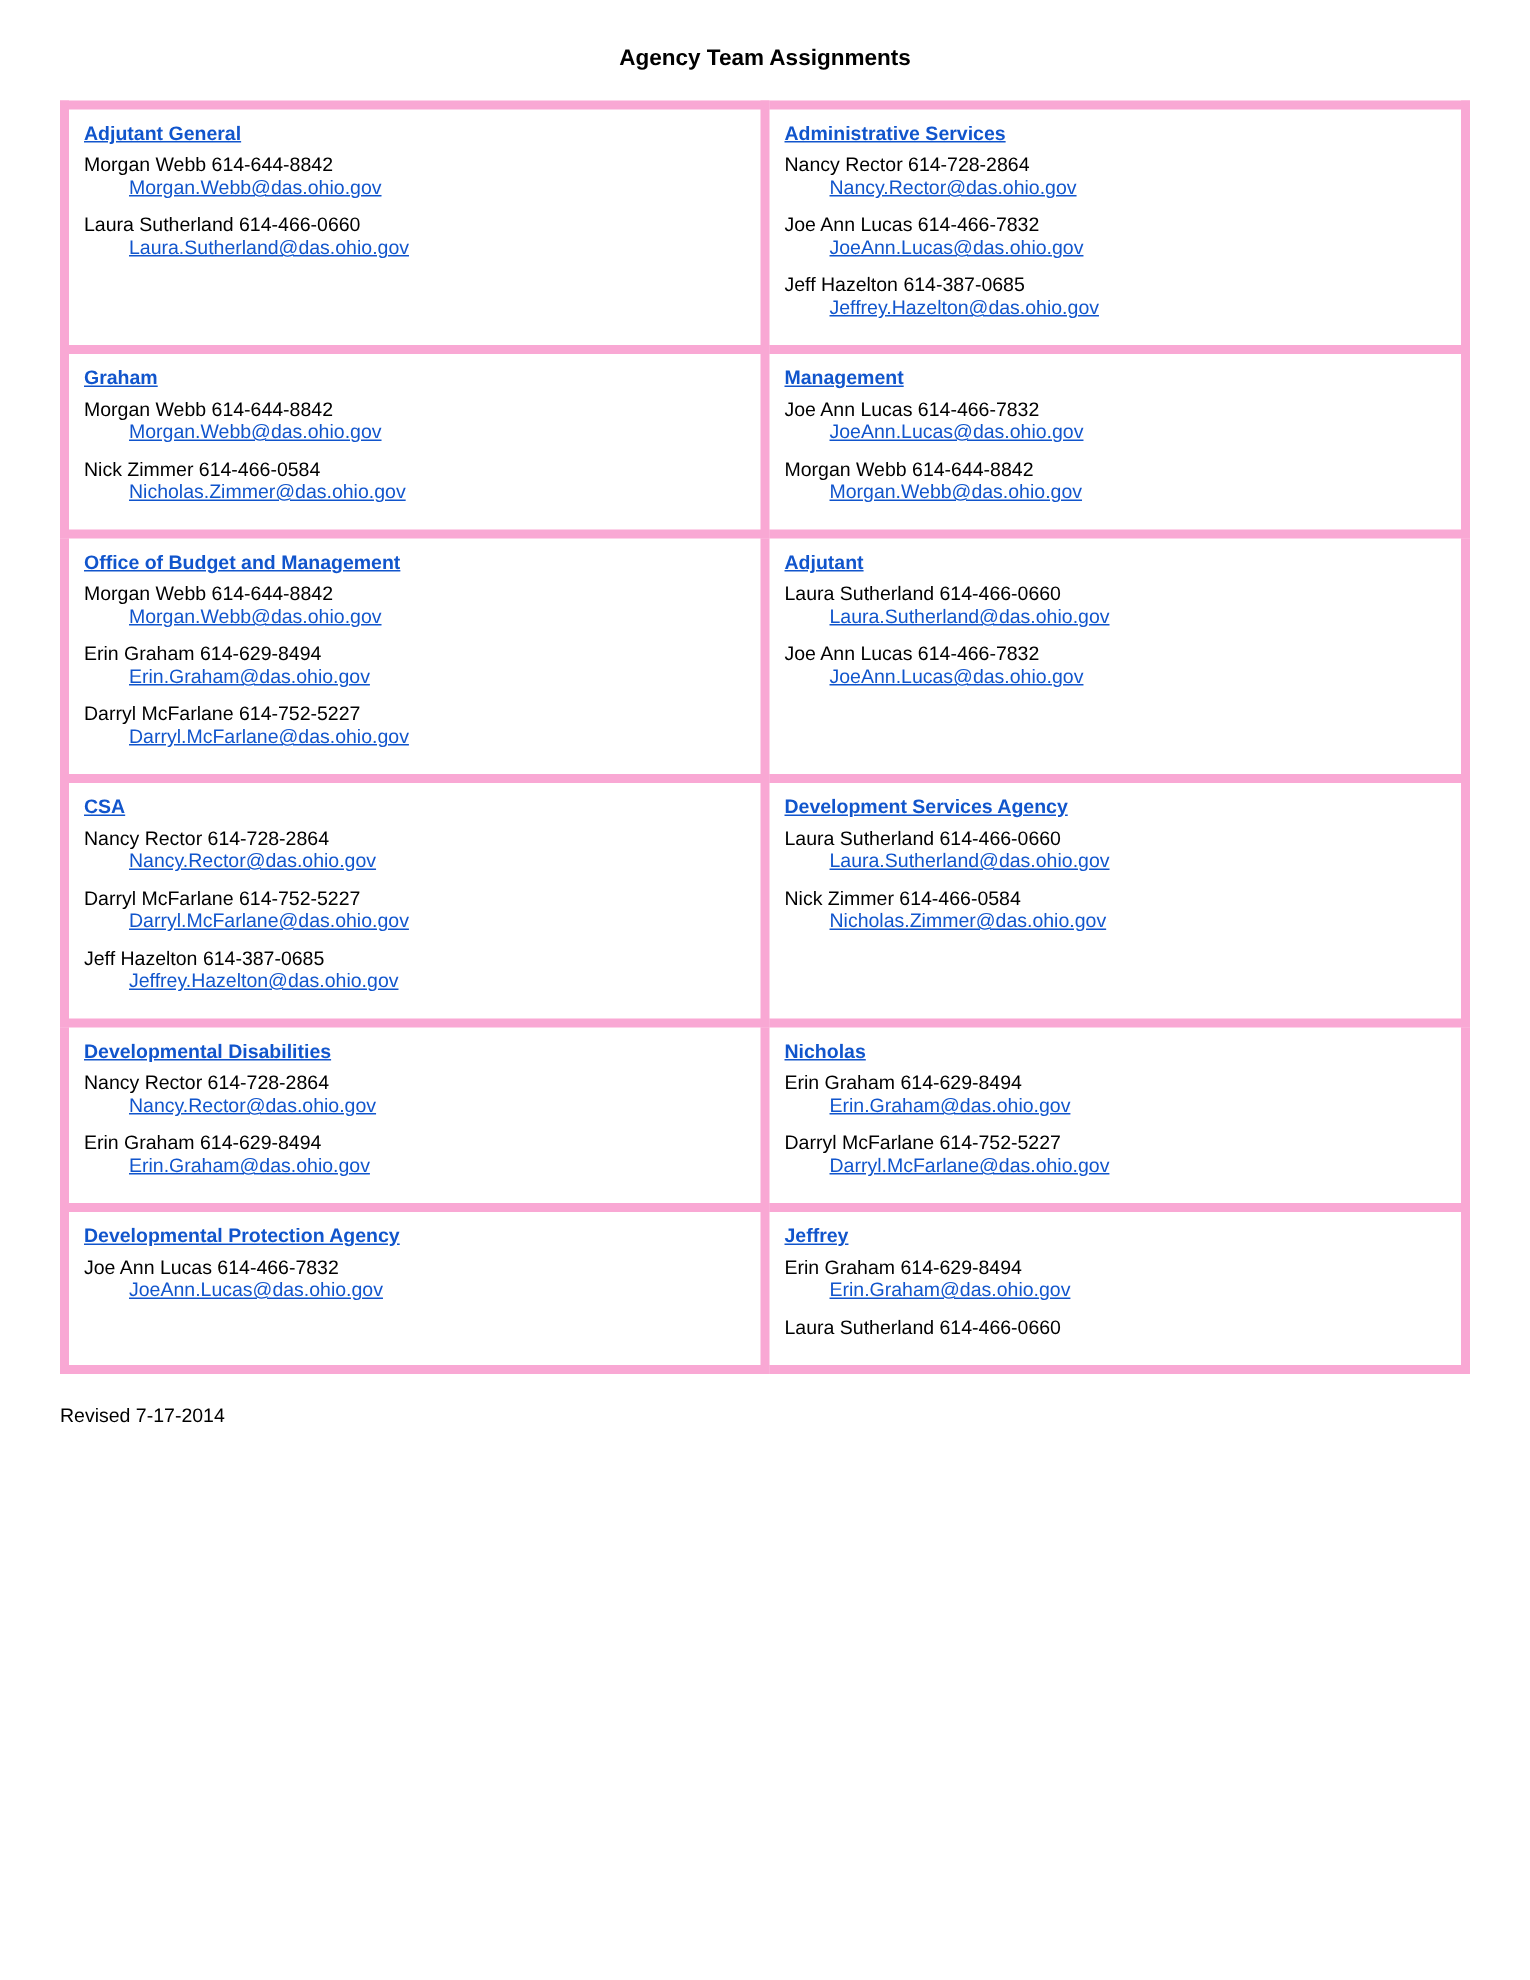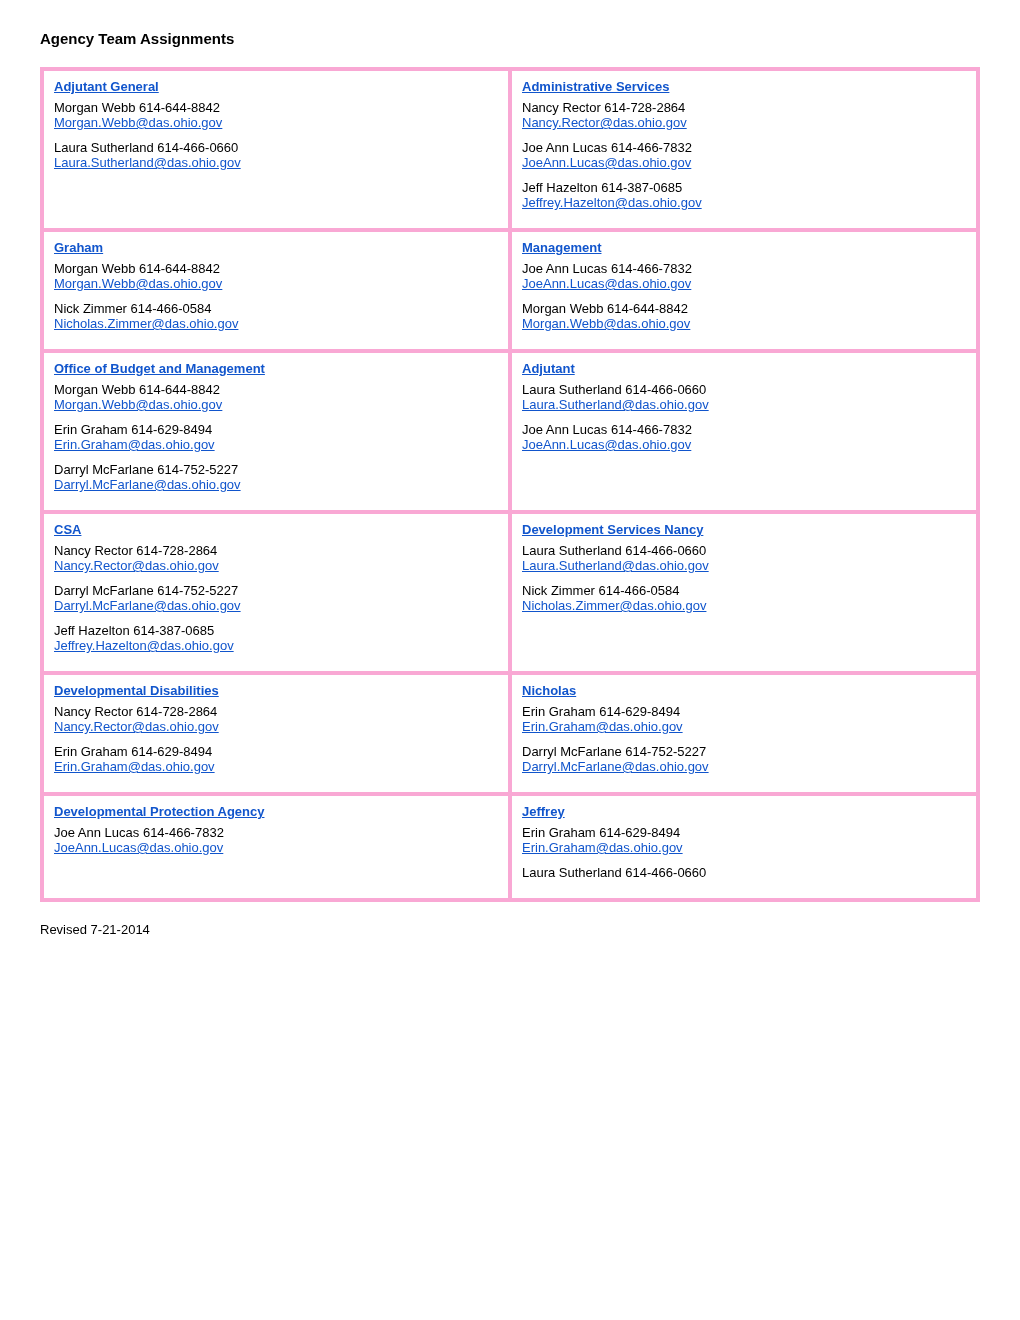--- a/index.html
+++ b/index.html
@@ -6,31 +6,31 @@
     body {
       font-family: Arial, sans-serif;
       font-size: 13px;
       color: #000;
       background: #fff;
       padding: 30px 40px;
       width: 1020px;
       min-height: 1320px;
     }
     h1 {
-      text-align: left;
+      text-align: center;
       font-size: 15px;
       font-weight: bold;
       margin-bottom: 20px;
     }
     table {
       width: 100%;
       border-collapse: collapse;
     }
     td {
-      border: 4px solid #f9a8d4;
+      border: 6px solid #f9a8d4;
       vertical-align: top;
       padding: 8px 10px;
       width: 50%;
     }
     .agency-name {
       font-weight: bold;
       color: #1155cc;
       text-decoration: underline;
       display: block;
       margin-bottom: 6px;
@@ -38,20 +38,21 @@
     .contact-block {
       margin-bottom: 10px;
     }
     .contact-name {
       display: block;
     }
     .contact-email {
       color: #1155cc;
       text-decoration: underline;
       display: block;
+      margin-left: 30px;
     }
     .revised {
       margin-top: 20px;
       font-size: 13px;
     }
   </style>
 </head>
 <body>
 
 <h1>Agency Team Assignments</h1>
@@ -152,21 +153,21 @@
       <div class="contact-block">
         <span class="contact-name">Darryl McFarlane 614-752-5227</span>
         <a class="contact-email">Darryl.McFarlane@das.ohio.gov</a>
       </div>
       <div class="contact-block">
         <span class="contact-name">Jeff Hazelton 614-387-0685</span>
         <a class="contact-email">Jeffrey.Hazelton@das.ohio.gov</a>
       </div>
     </td>
     <td>
-      <span class="agency-name">Development Services Nancy</span>
+      <span class="agency-name">Development Services Agency</span>
       <div class="contact-block">
         <span class="contact-name">Laura Sutherland 614-466-0660</span>
         <a class="contact-email">Laura.Sutherland@das.ohio.gov</a>
       </div>
       <div class="contact-block">
         <span class="contact-name">Nick Zimmer 614-466-0584</span>
         <a class="contact-email">Nicholas.Zimmer@das.ohio.gov</a>
       </div>
     </td>
   </tr>
@@ -211,13 +212,13 @@
         <a class="contact-email">Erin.Graham@das.ohio.gov</a>
       </div>
       <div class="contact-block">
         <span class="contact-name">Laura Sutherland 614-466-0660</span>
       </div>
     </td>
   </tr>
 </tbody>
   </table>
 
-<div class="revised">Revised 7-21-2014</div>
+<div class="revised">Revised 7-17-2014</div>
 
 </body></html>

